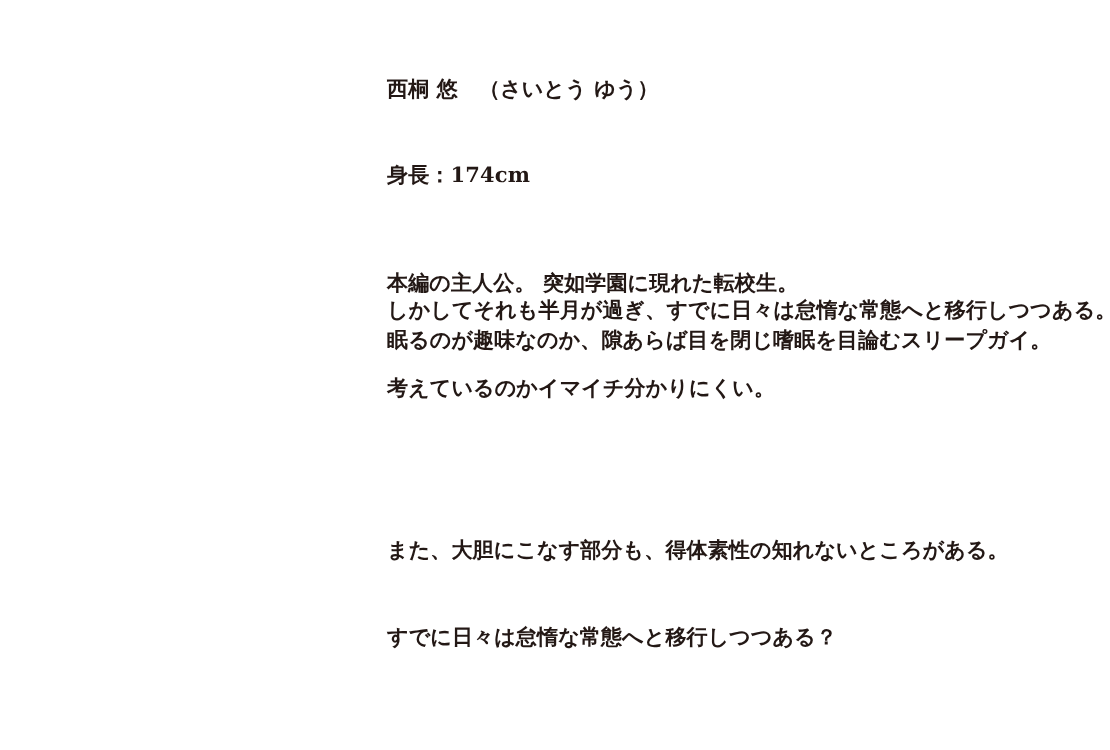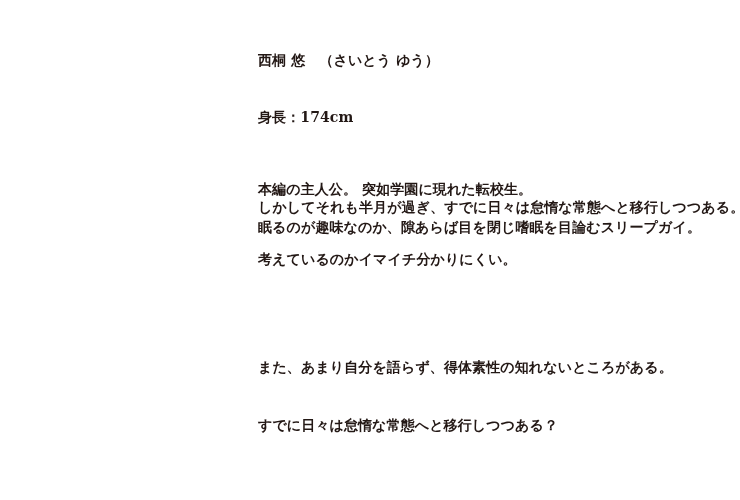--- a/index.html
+++ b/index.html
@@ -57,17 +57,17 @@
   <div class="blk pos-p1">
     <p class="line">しかしてそれも半月が過ぎ、すでに日々は怠惰な常態へと移行しつつある。</p>
     <p class="line">眠るのが趣味なのか、隙あらば目を閉じ嗜眠を目論むスリープガイ。</p>
   </div>
 
   <div class="blk pos-p2">
     <p class="line">考えているのかイマイチ分かりにくい。</p>
   </div>
 
 
-  <p class="line blk pos-mystery">また、あまり自分を語らず、得体素性の知れないところがある。</p>
+  <p class="line blk pos-mystery">また、大胆にこなす部分も、得体素性の知れないところがある。</p>
 
   <p class="line blk pos-closing">すでに日々は怠惰な常態へと移行しつつある？</p>
 
 </main>
 
 </body></html>

